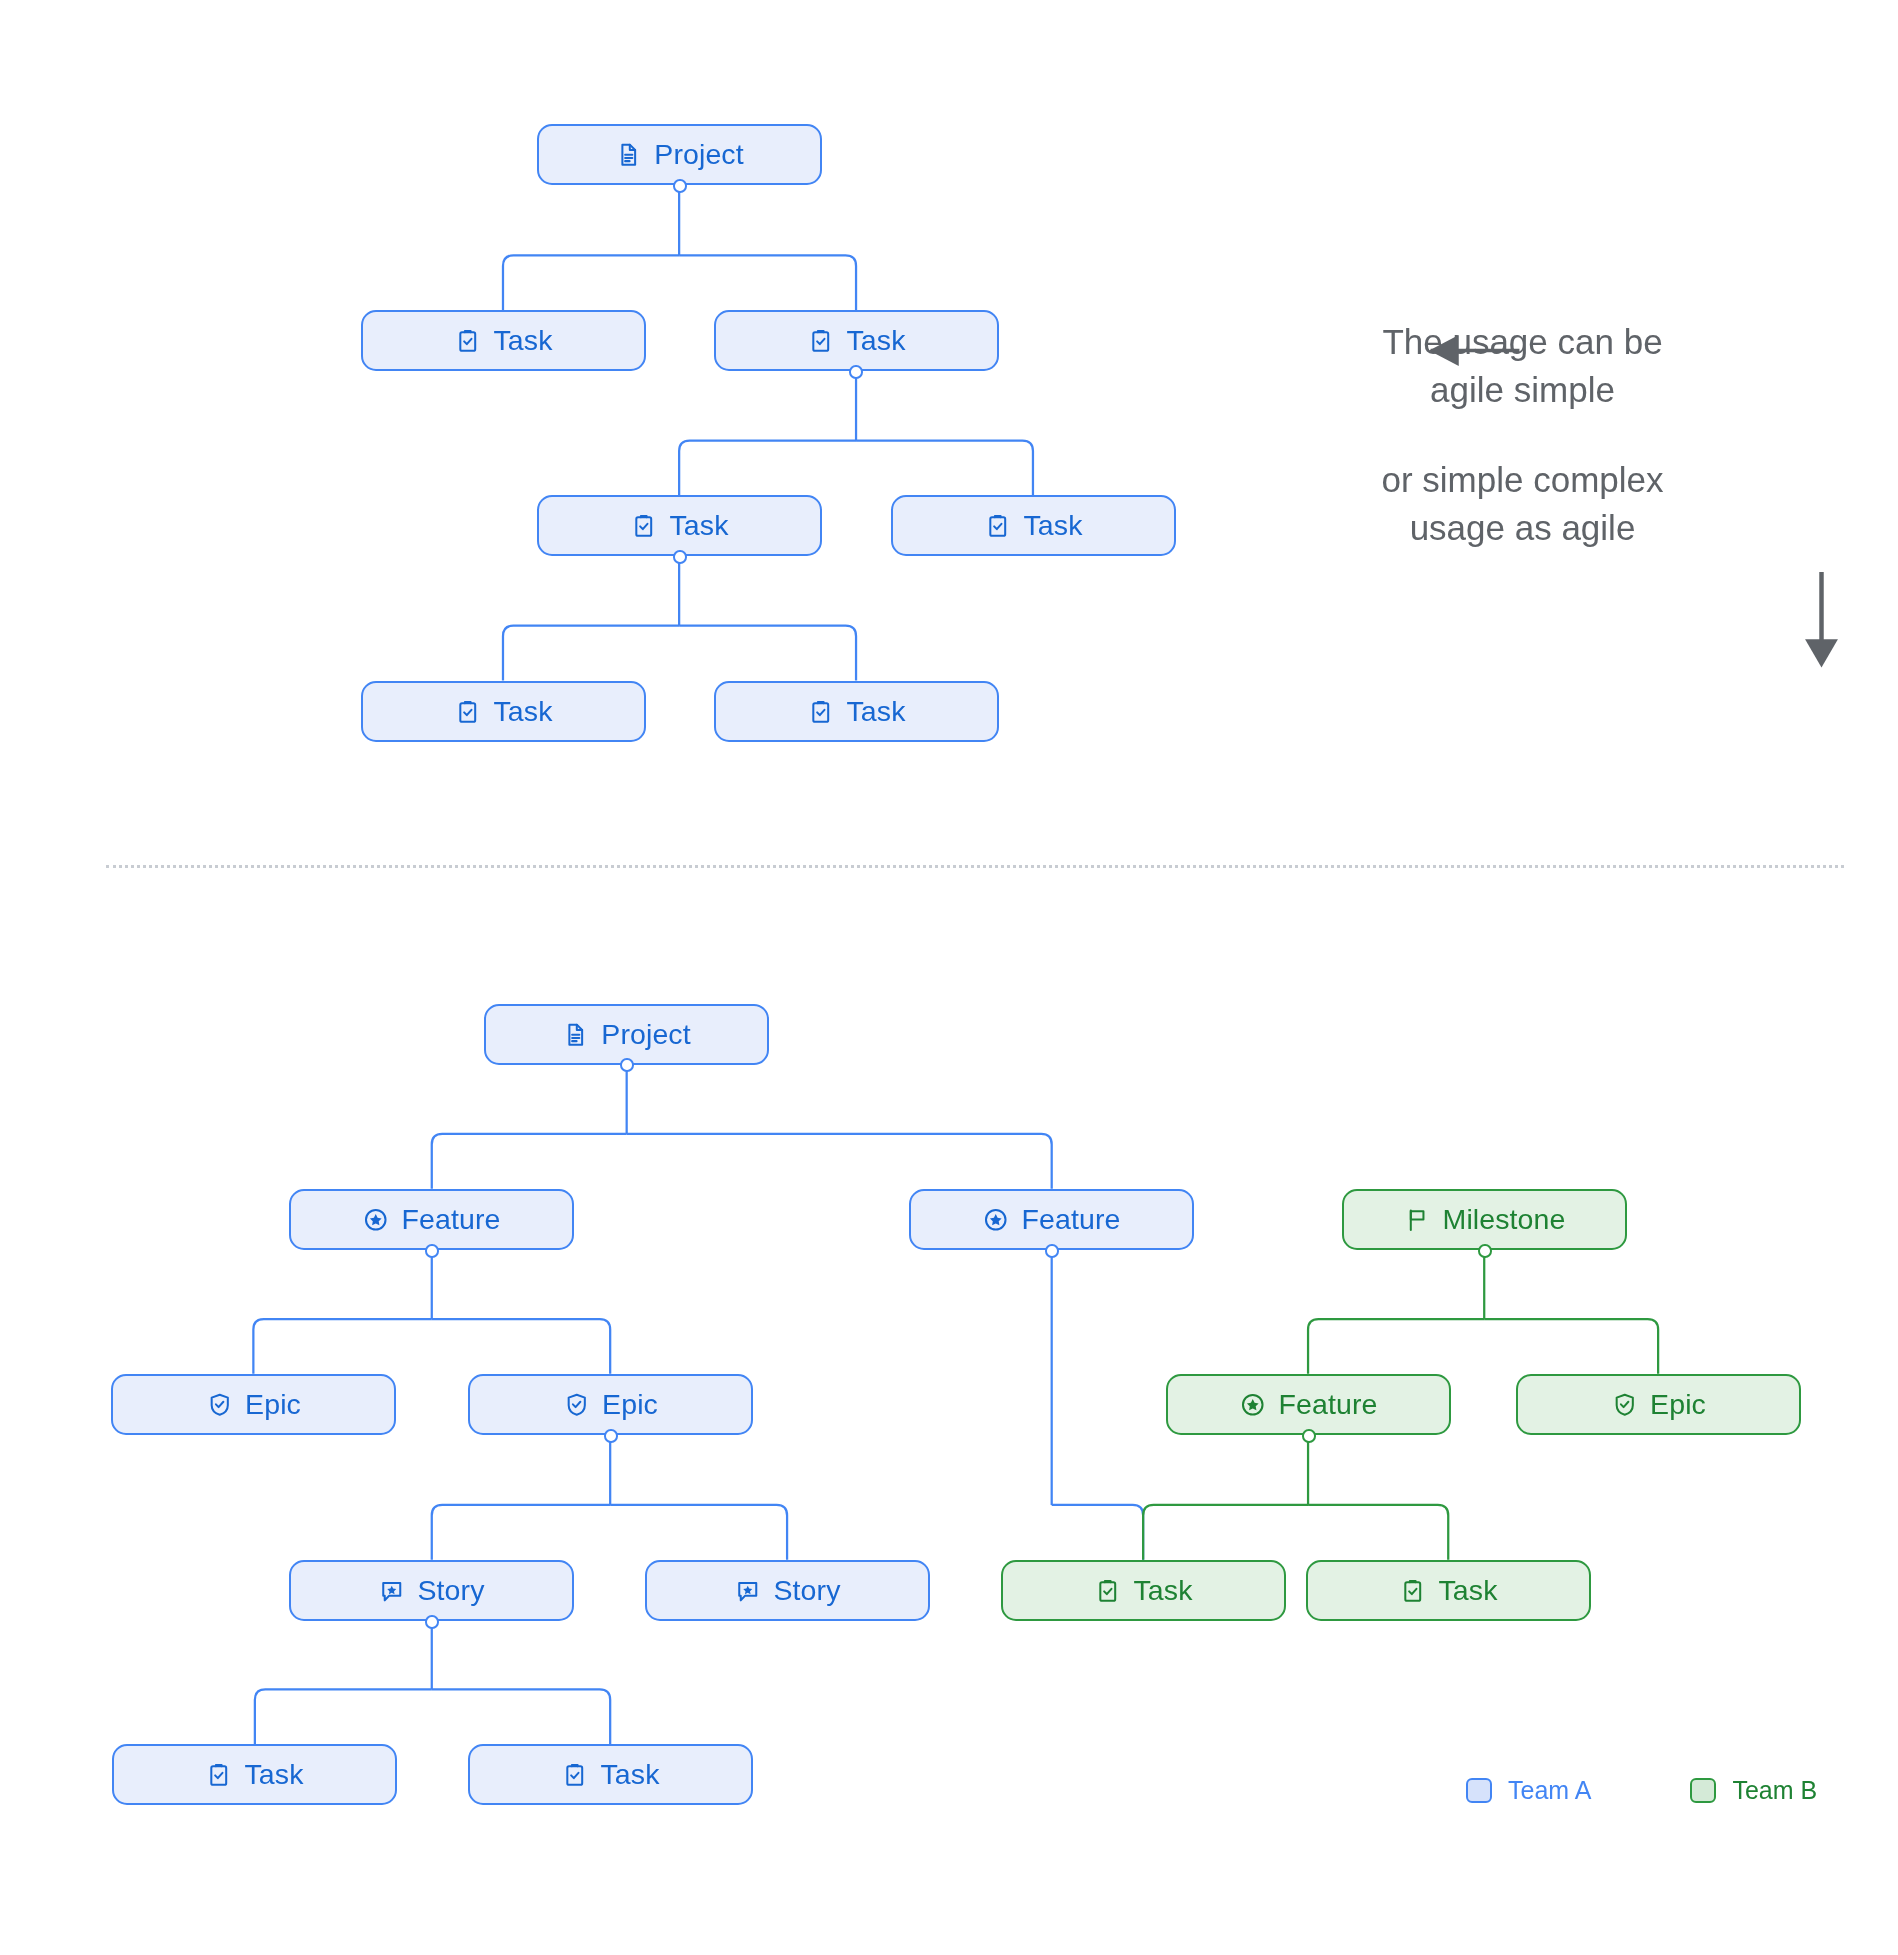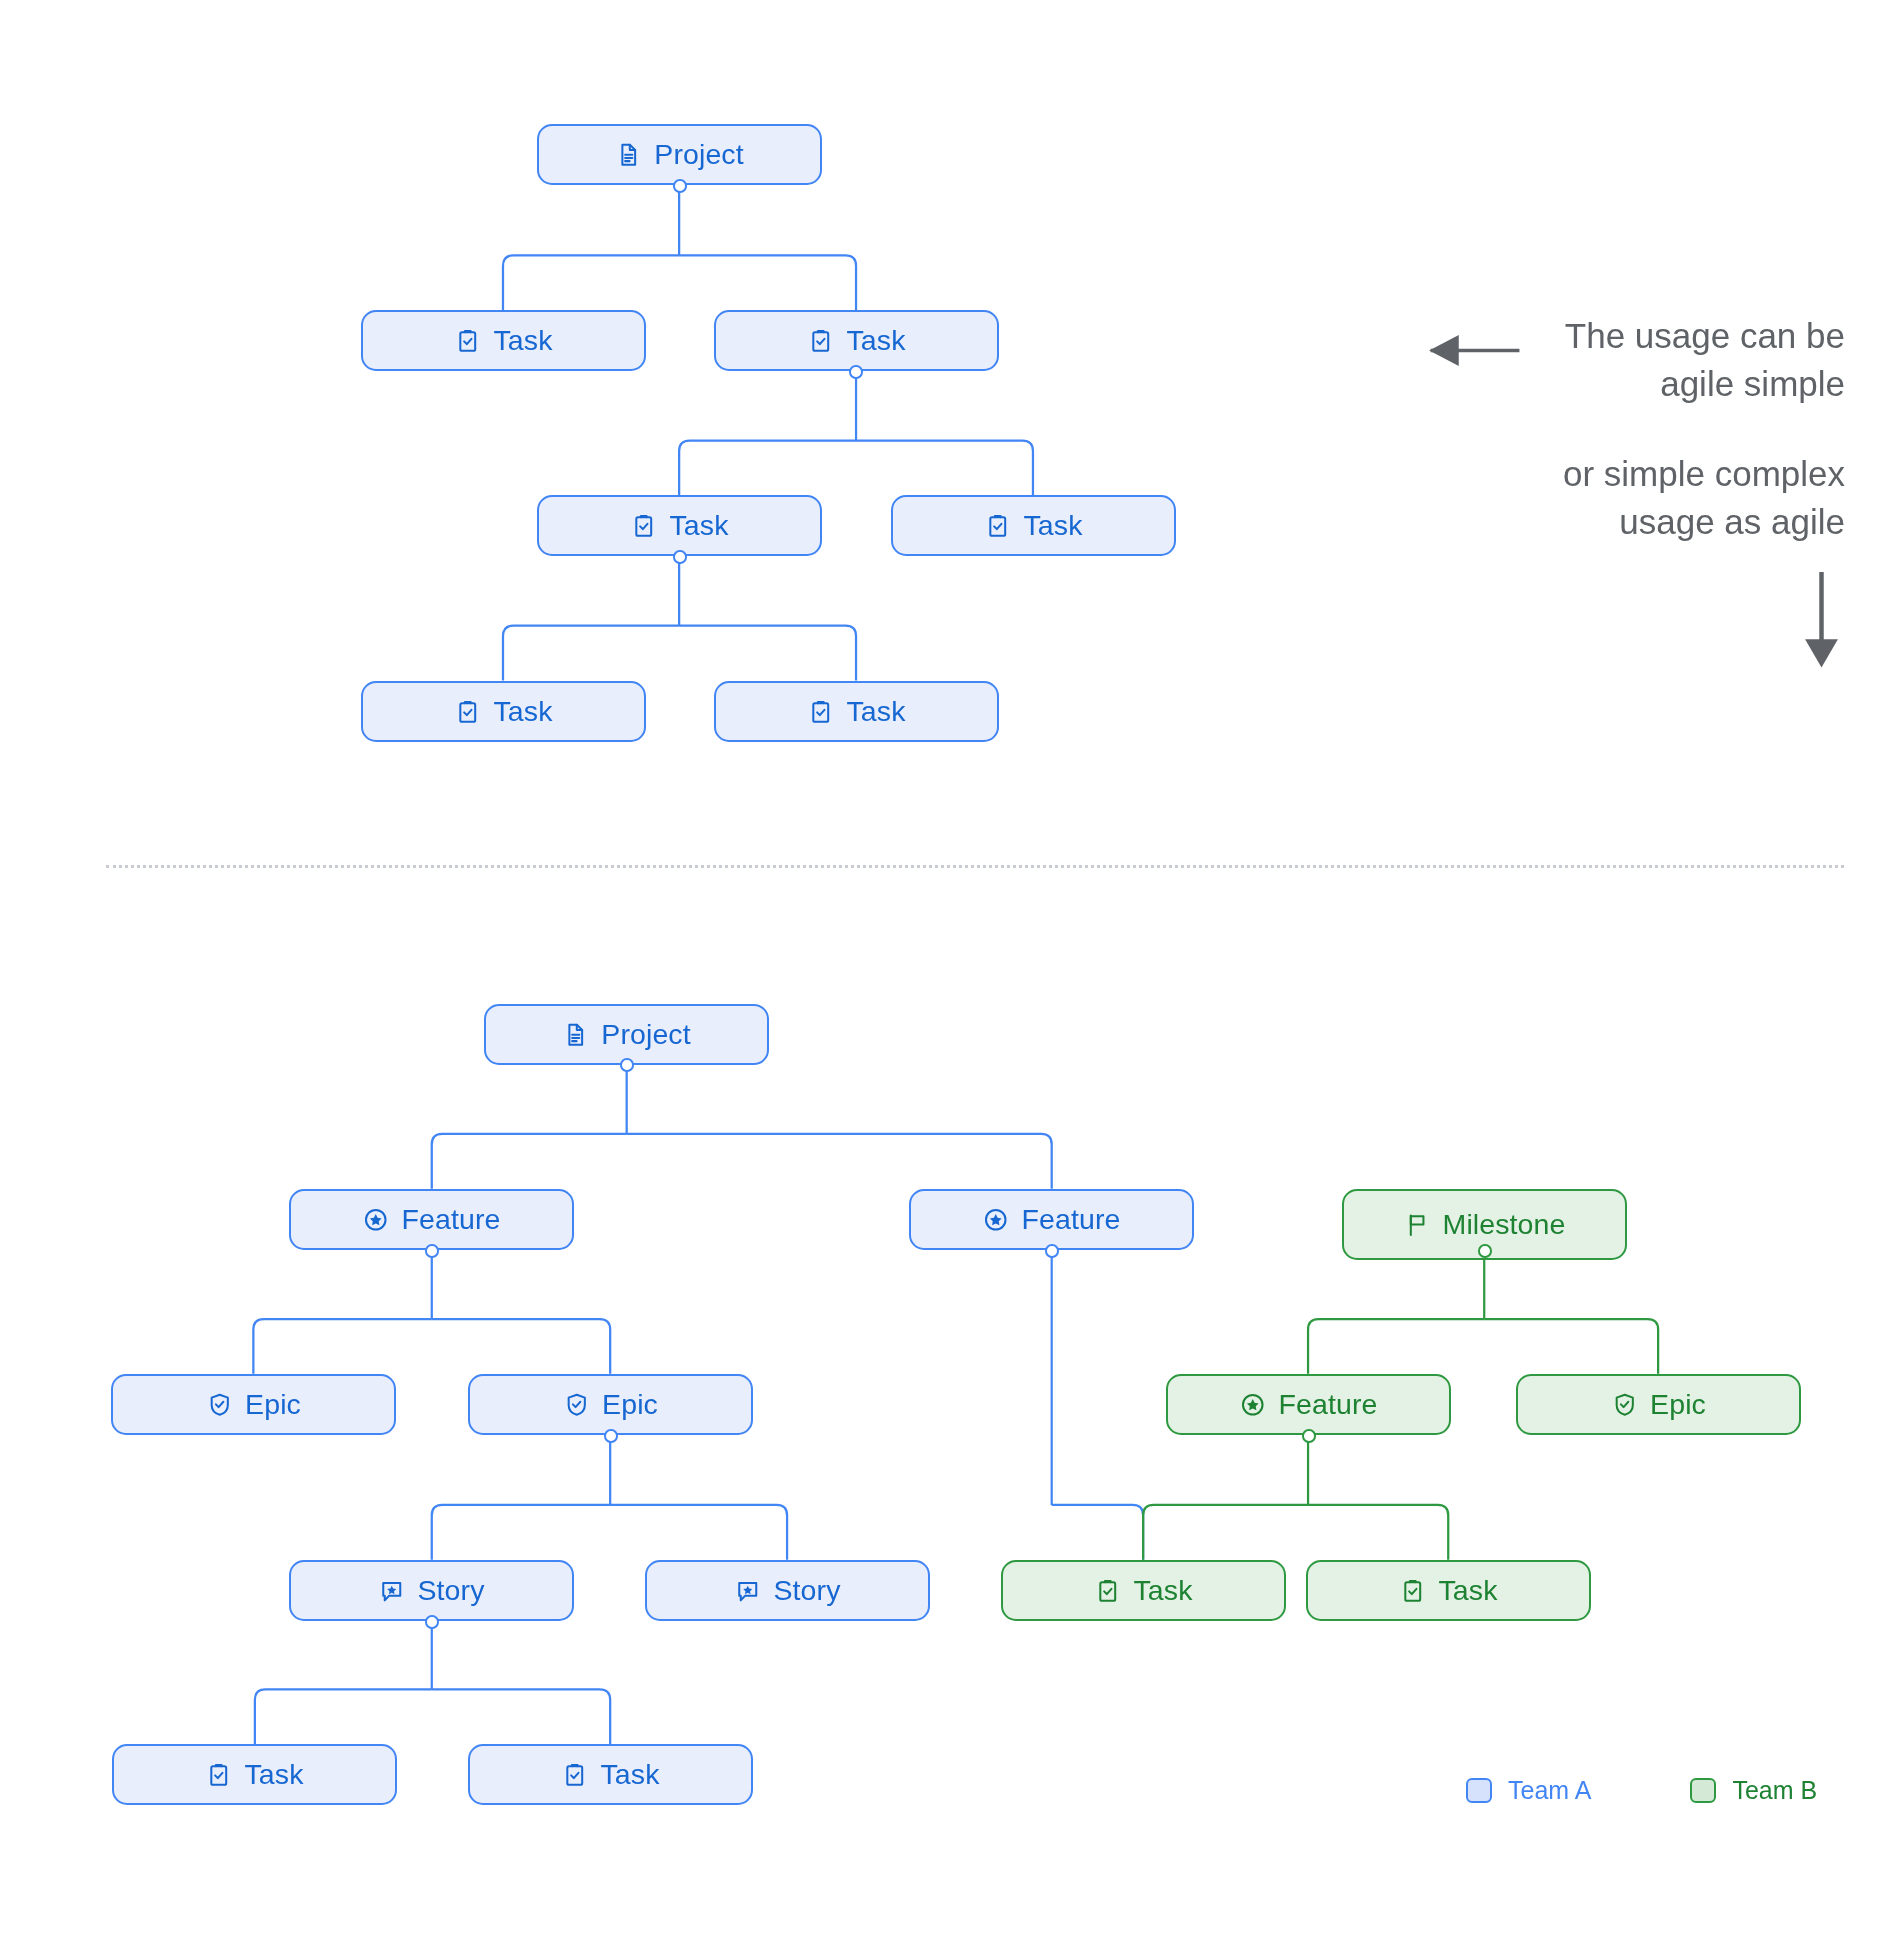--- a/index.html
+++ b/index.html
@@ -89,22 +89,23 @@
     height: 0;
     border-top: 3.7px dotted #c8ccd2;
   }
 
   
   .annotation {
     position: absolute;
     color: #5f6368;
     font-size: 35px;
     line-height: 1.38;
-    text-align: right;
+    text-align: center;
     white-space: pre-line;
+    margin-top: 6px;
   }
   .anno-line-1 { position: absolute; }
 
   
   .legend {
     position: absolute;
     display: flex;
     align-items: center;
     gap: 99px;
   }
@@ -256,21 +257,21 @@
       </div>
       <div class="node team-a" style="left: 909px; top: 1181px; width: 285px; height: 61px;">
         <span class="nicon">
           <svg viewBox="0 0 24 24" width="25.5" height="25.5" fill="none" stroke="#1767d2" stroke-width="1.9" stroke-linecap="round" stroke-linejoin="round">
             <circle cx="12" cy="12" r="9.2"></circle>
             <path d="M12 6.7l1.72 3.48 3.84.56-2.78 2.71.66 3.82L12 15.47 8.56 17.27l.66-3.82-2.78-2.71 3.84-.56z" fill="#1767d2" stroke="none"></path>
           </svg>
         </span>
         <span class="nlabel">Feature</span>
       </div>
-      <div class="node team-b" style="left: 1342px; top: 1181px; width: 285px; height: 71px;">
+      <div class="node team-b" style="left: 1342px; top: 1181px; width: 285px; height: 61px;">
         <span class="nicon">
           <svg viewBox="0 0 24 24" width="25.5" height="25.5" fill="none" stroke="#1e8233" stroke-width="1.9" stroke-linecap="round" stroke-linejoin="round">
             <path d="M6.4 21.6V3.2"></path>
             <path d="M6.4 4.1h11.9v7.6H6.4z"></path>
           </svg>
         </span>
         <span class="nlabel">Milestone</span>
       </div>
       <div class="node team-a" style="left: 111px; top: 1366px; width: 285px; height: 61px;">
         <span class="nicon">

